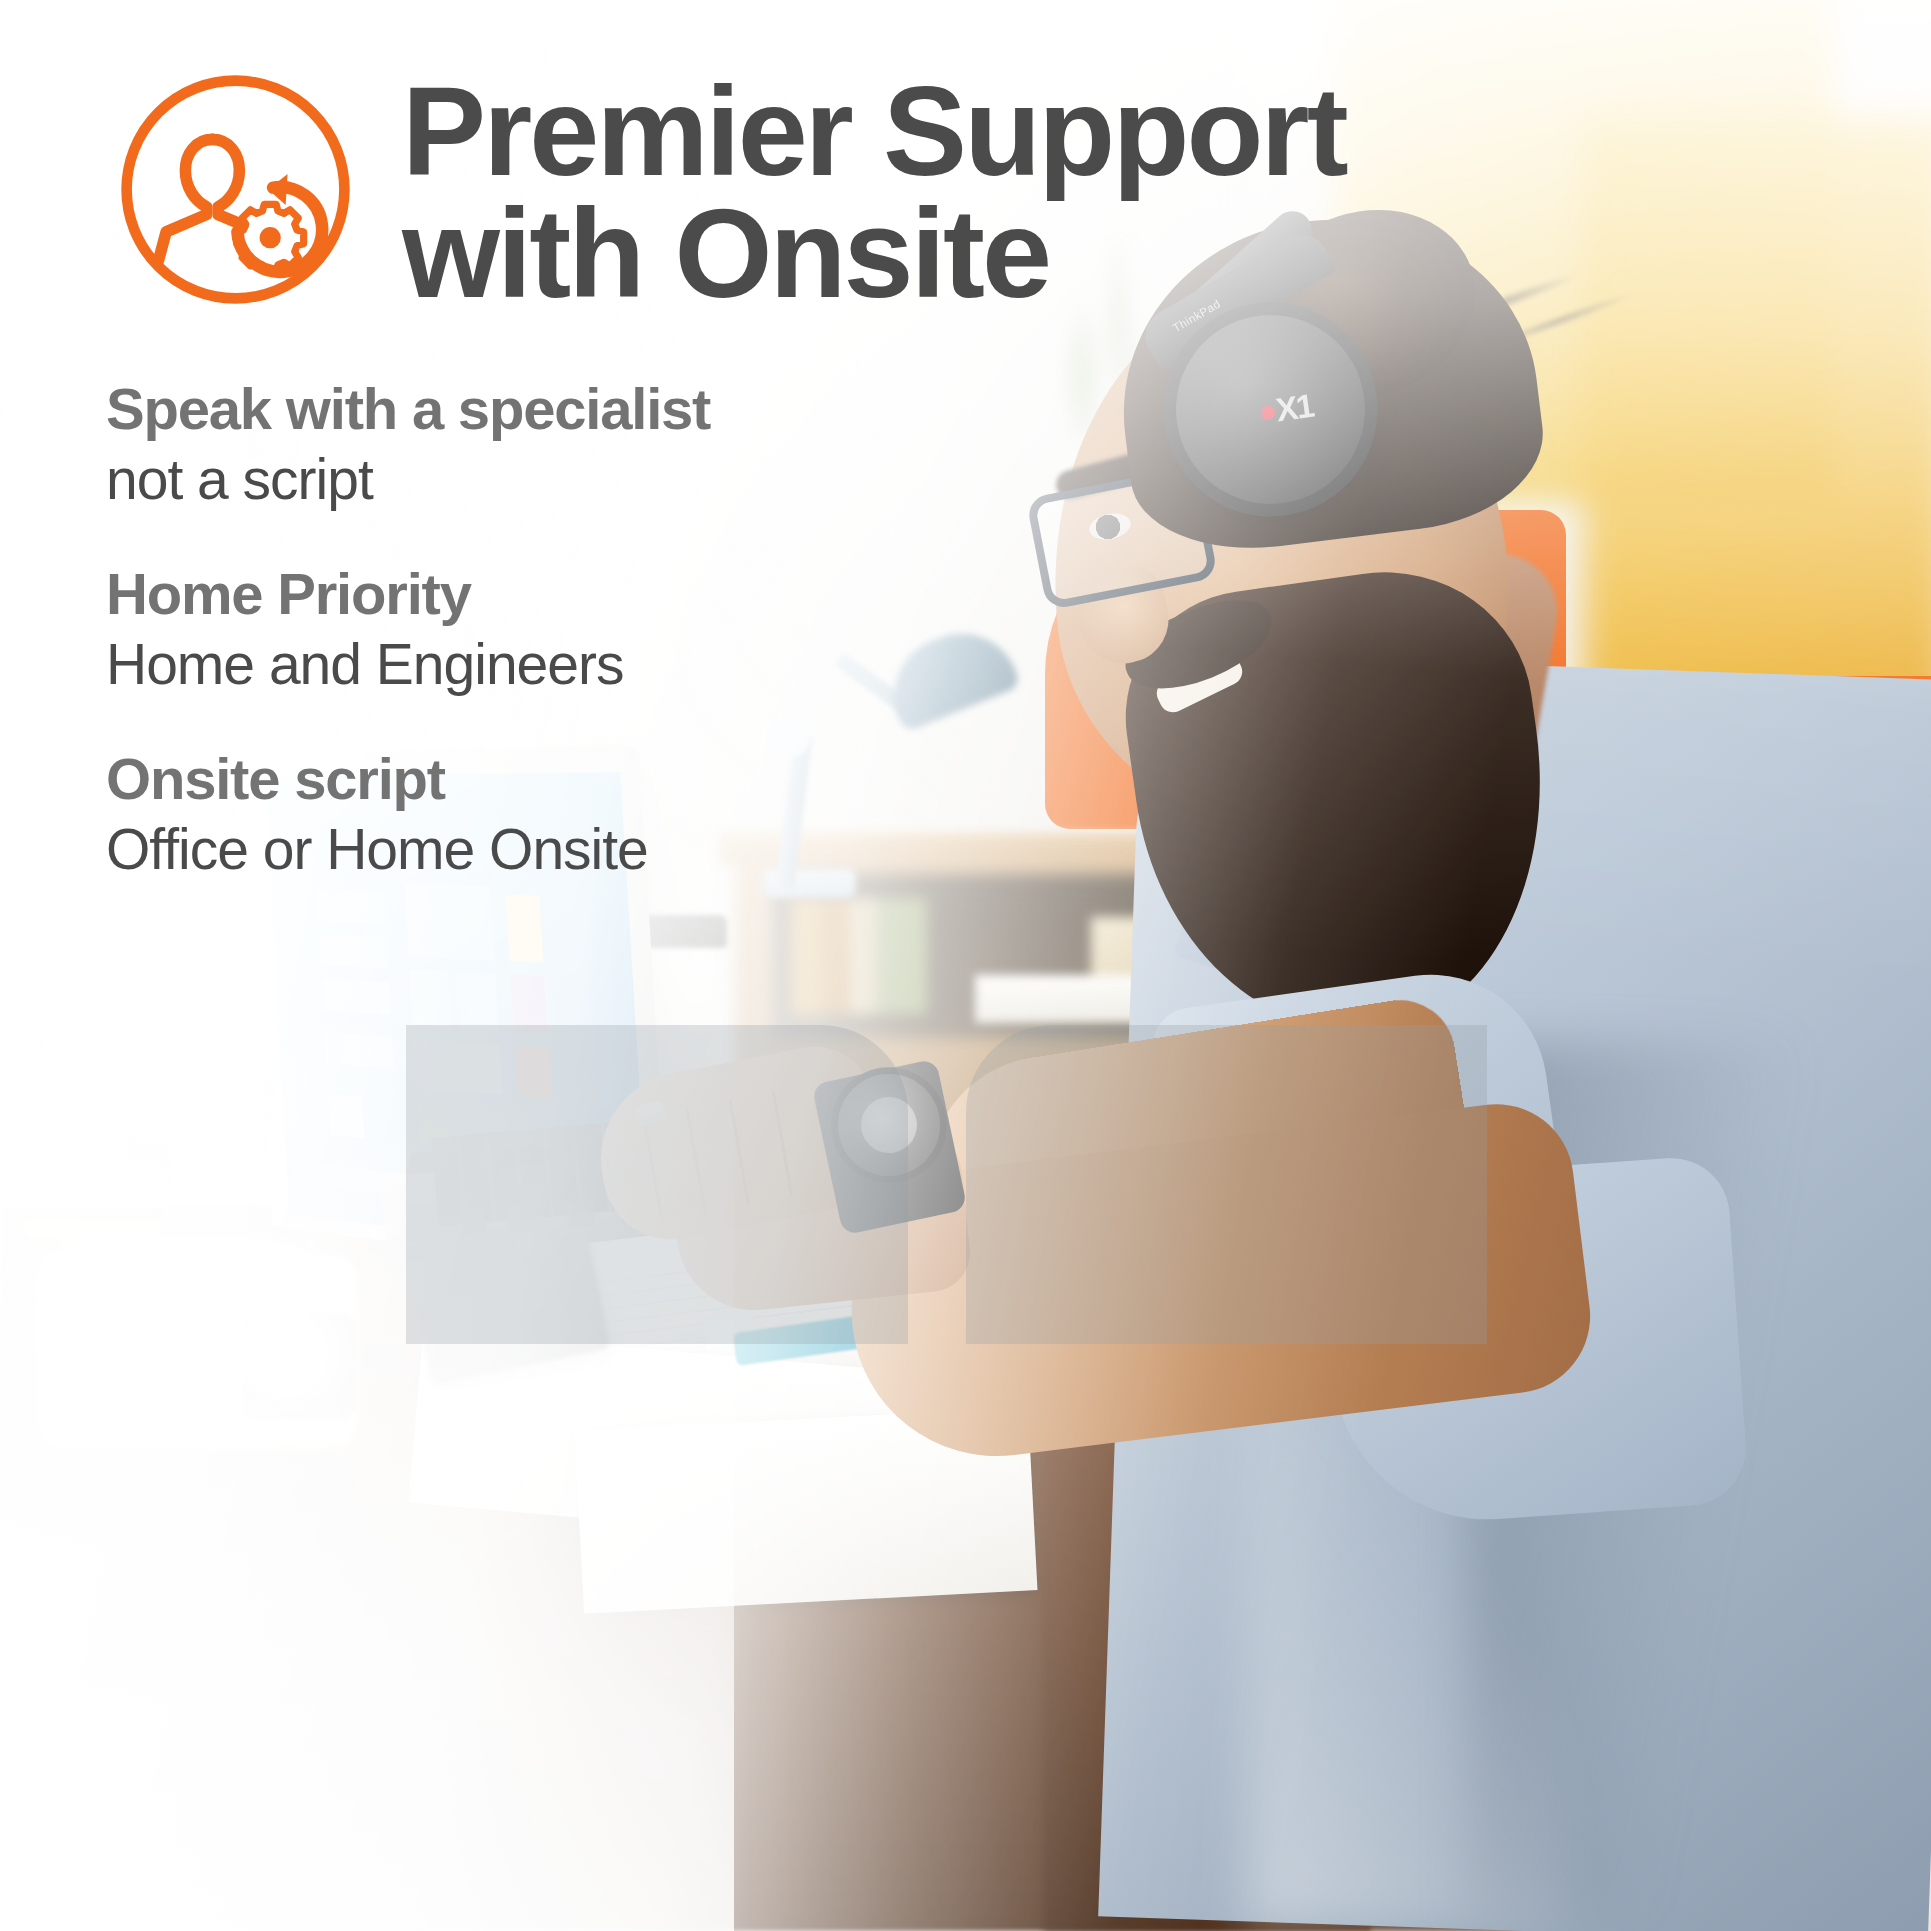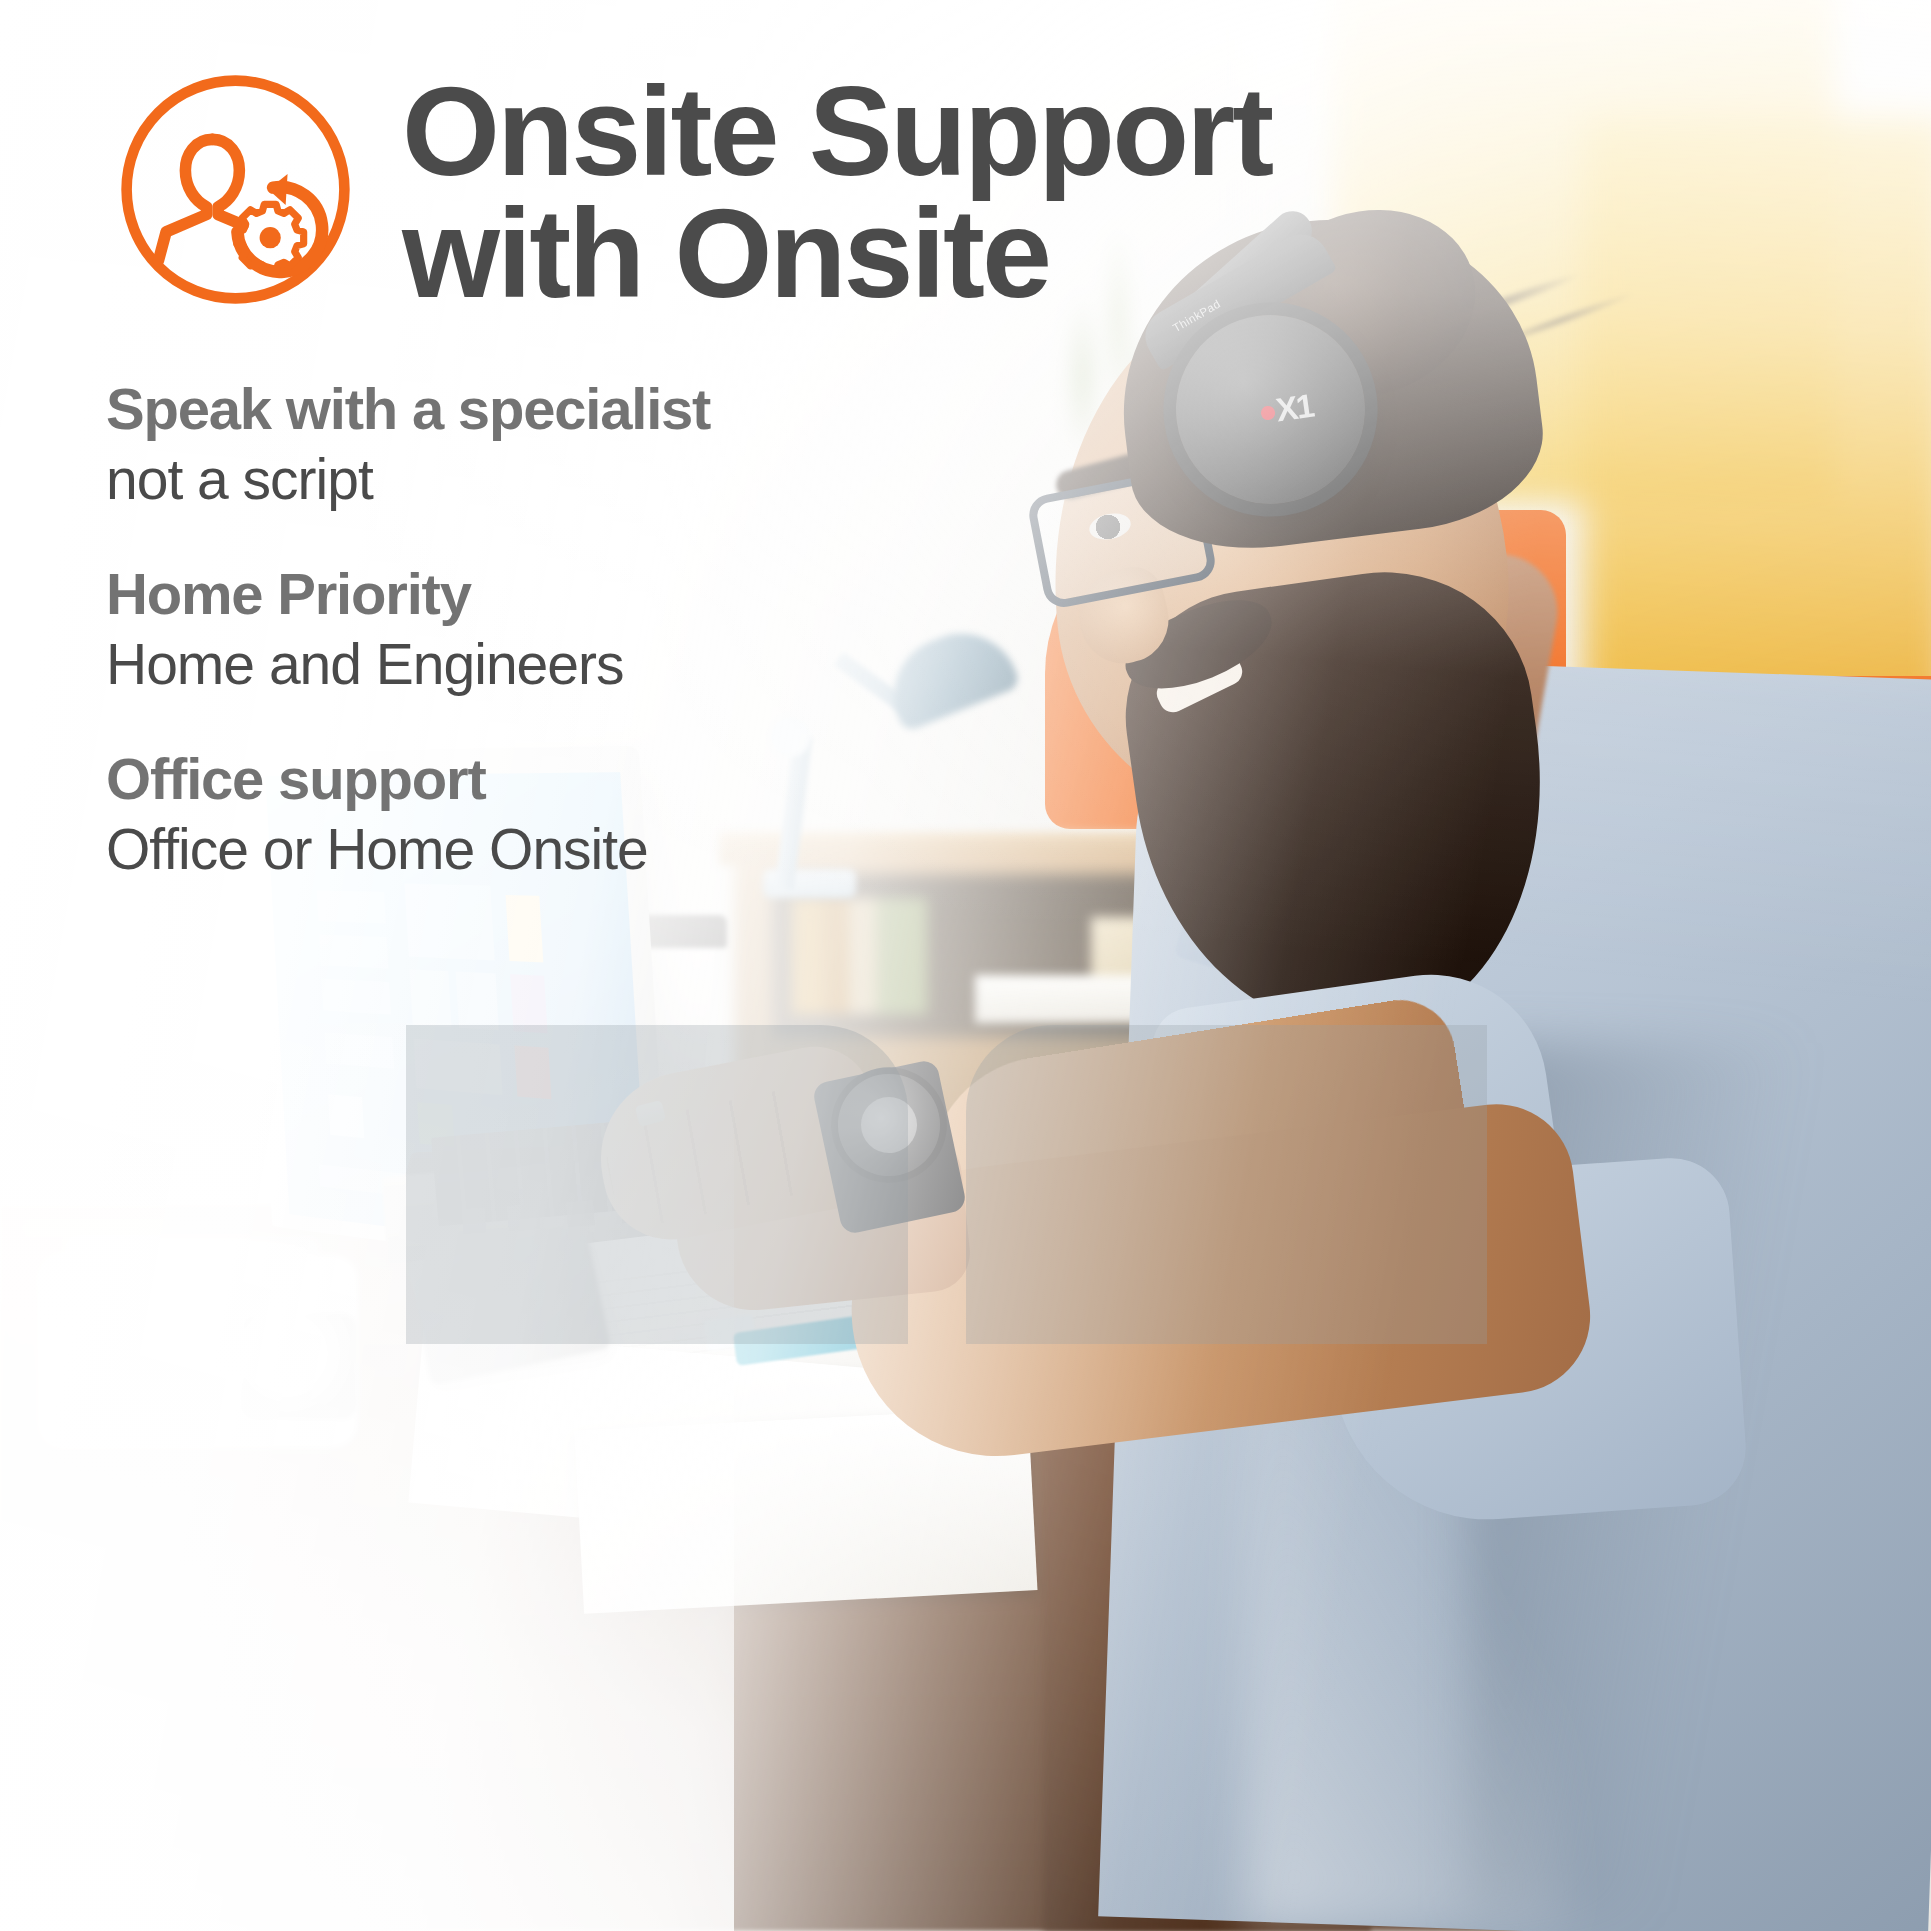--- a/index.html
+++ b/index.html
@@ -635,36 +635,36 @@
         <path d="M-10 -38 L10 -38 L13 -27 L23 -23 L33 -29 L47 -15 L41 -5 L45 5 L56 8 L56 28
                  L45 31 L41 41 L47 51 L33 65 L23 59 L13 63 L10 74 L-10 74 L-13 63 L-23 59
                  L-33 65 L-47 51 L-41 41 L-45 31 L-56 28 L-56 8 L-45 5 L-41 -5 L-47 -15
                  L-33 -29 L-23 -23 L-13 -27 Z" fill="none" stroke="#F26A1B" stroke-width="12" stroke-linejoin="round" transform="scale(0.62)"></path>
         <circle cx="0" cy="11" r="11" fill="#F26A1B"></circle>
       </g>
     </svg>
   </div>
 
   <h1 id="title">
-    <span>Onsite Support</span><br>
+    <span>Premier Support</span><br>
     <span>with Onsite</span>
   </h1>
 
   <div id="benefits">
 
     <div class="benefit">
       <div class="b-head">Speak with a specialist</div>
       <div class="b-sub">not a script</div>
     </div>
 
     <div class="benefit">
       <div class="b-head">Home Priority</div>
       <div class="b-sub">Home and Engineers</div>
     </div>
 
     <div class="benefit">
-      <div class="b-head">Office support</div>
+      <div class="b-head">Onsite script</div>
       <div class="b-sub">Office or Home Onsite</div>
     </div>
 
   </div>
 </div>
 
 
 </body></html>

